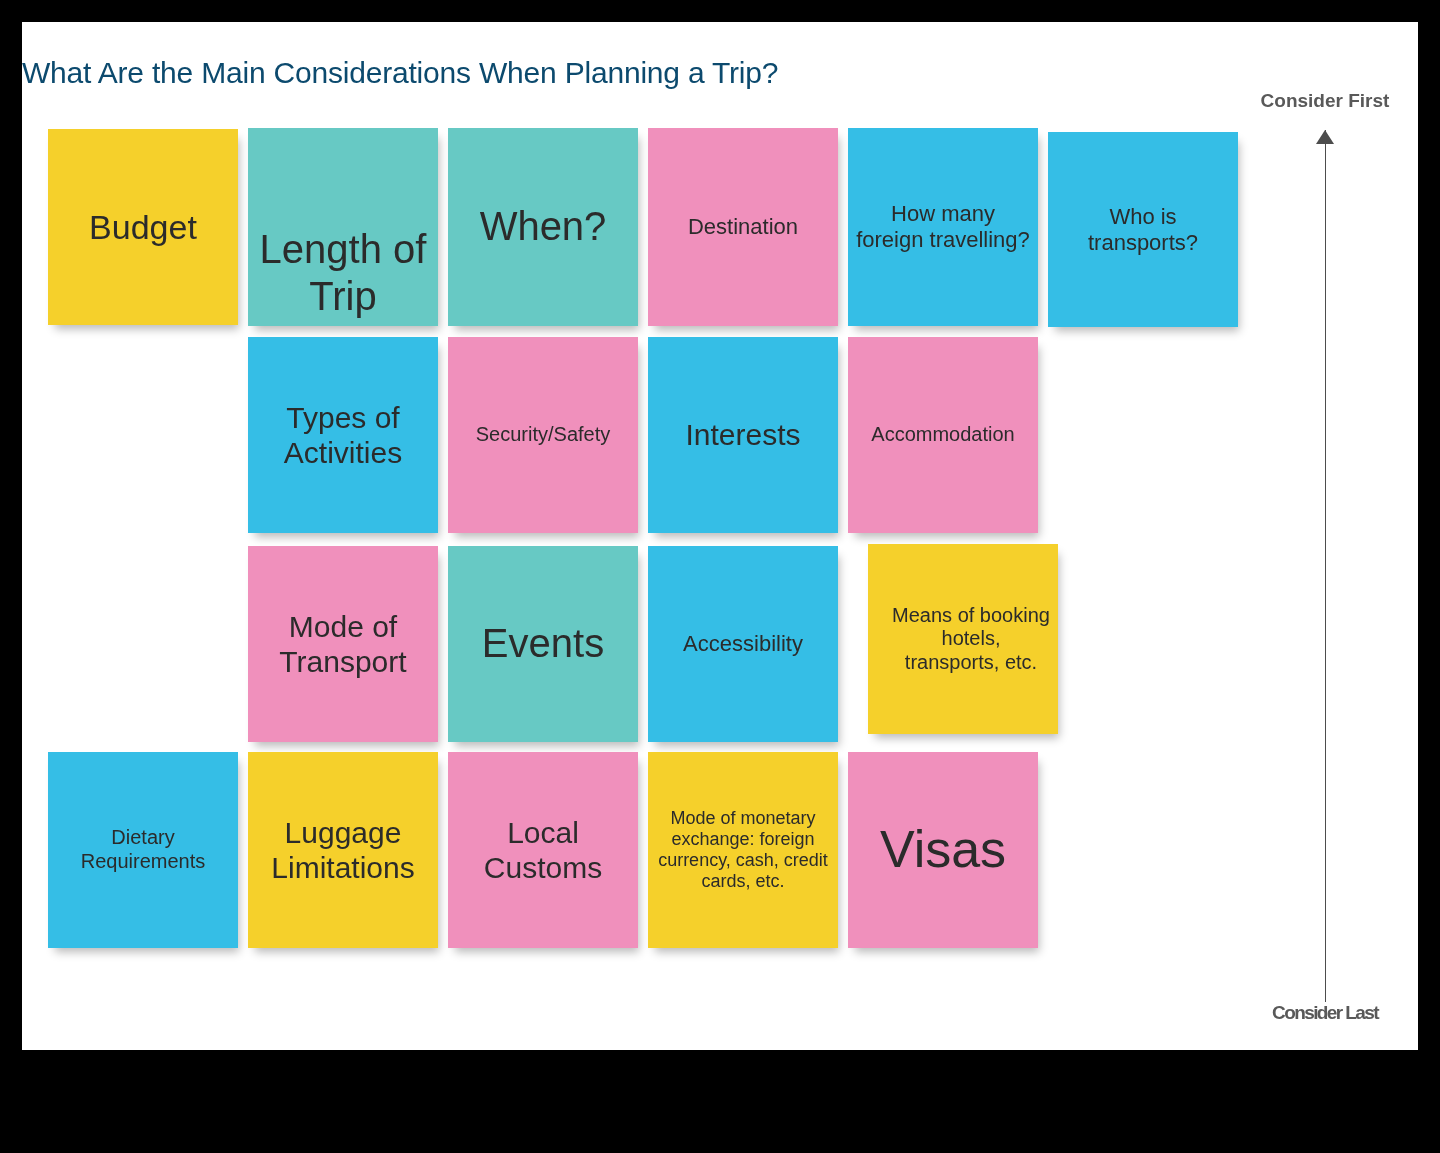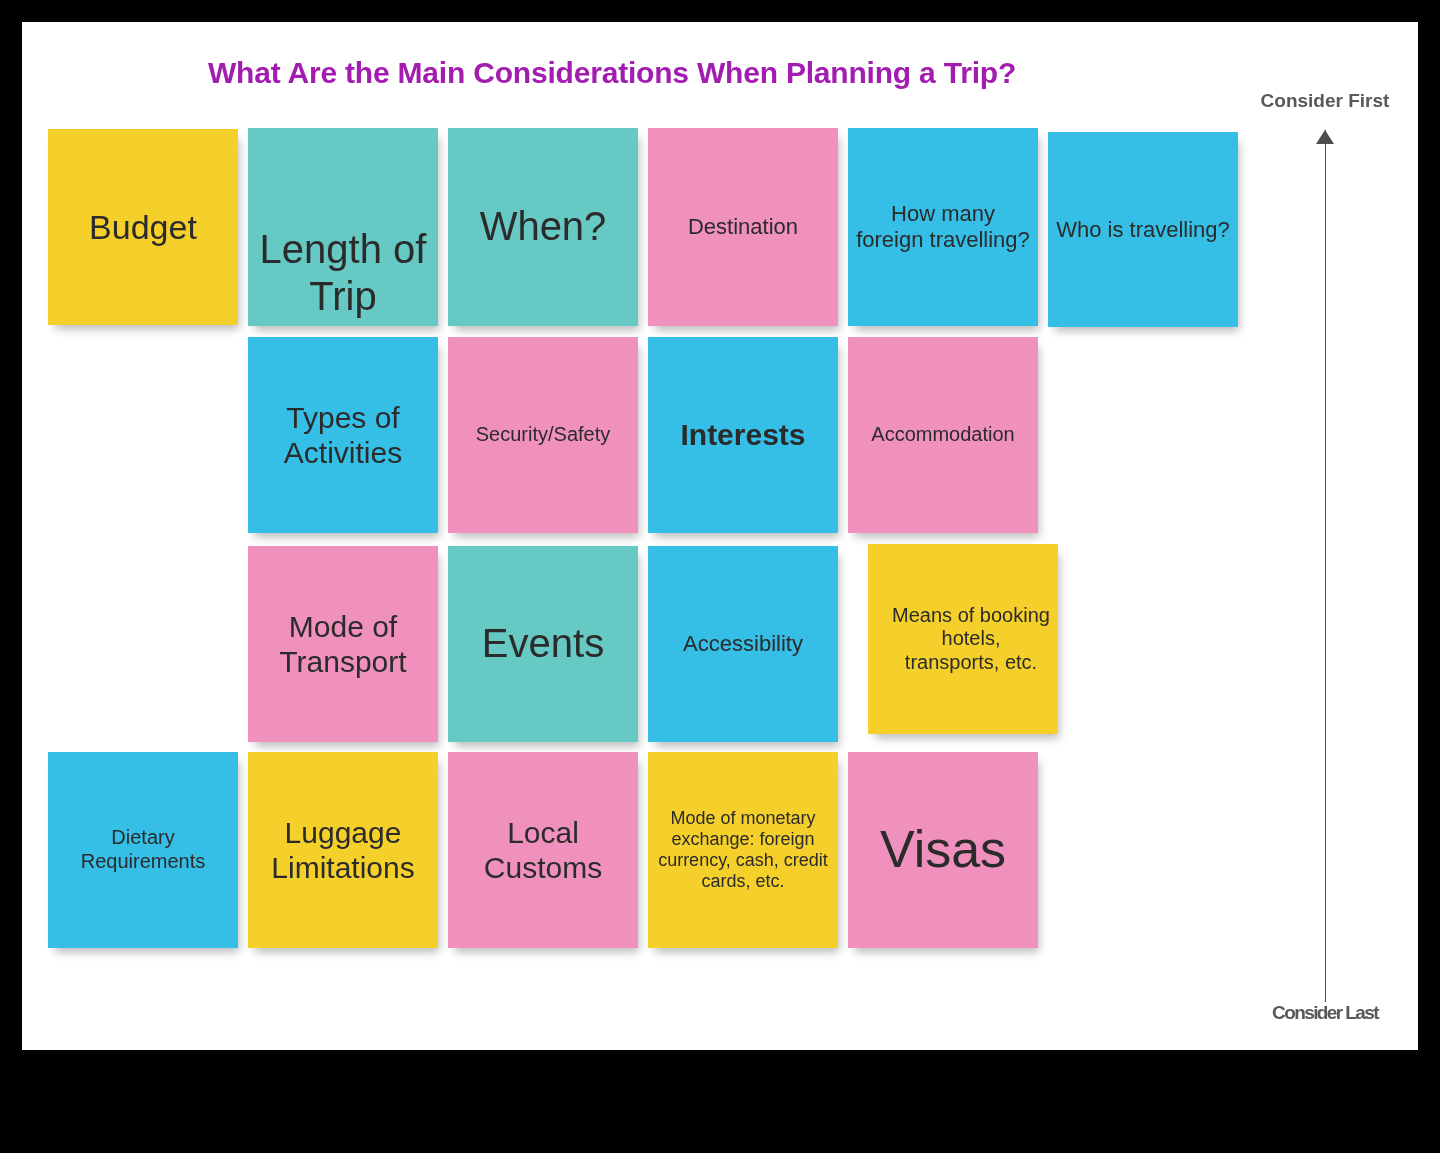--- a/index.html
+++ b/index.html
@@ -12,24 +12,23 @@
   #canvas{
     position:absolute;
     left:22px; top:22px;
     width:1396px; height:1028px;
     background:#ffffff;
   }
   #title{
     position:absolute;
     left:0; top:34px;
     width:1180px;
-    text-align:center;
     font-size:30px;
-    font-weight:bold;
-    color:#a21caf;
+    font-weight:normal;
+    color:#0c4a6e;
     letter-spacing:-0.2px;
     font-family:"Liberation Sans", sans-serif;
   }
   
   #axis{
     position:absolute;
     left:1210px; top:30px;
     width:186px; height:1000px;font-weight:bold;
   }
   #axis .axis-label{
@@ -114,30 +113,30 @@
     <div class="note c-teal sz-xl" style="left:426px; top:106px; width:190px; height:198px;">
       <span>When?</span>
     </div>
     <div class="note c-pink sz-sm" style="left:626px; top:106px; width:190px; height:198px;">
       <span>Destination</span>
     </div>
     <div class="note c-blue sz-sm" style="left:826px; top:106px; width:190px; height:198px;">
       <span>How many foreign travelling?</span>
     </div>
     <div class="note c-blue sz-sm" style="left:1026px; top:110px; width:190px; height:195px;">
-      <span>Who is travelling?</span>
+      <span>Who is transports?</span>
     </div>
 
     <div class="note c-blue sz-md" style="left:226px; top:315px; width:190px; height:196px;">
       <span>Types of Activities</span>
     </div>
     <div class="note c-pink sz-xs" style="left:426px; top:315px; width:190px; height:196px;">
       <span>Security/Safety</span>
     </div>
-    <div class="note c-blue sz-md" style="left:626px; top:315px; width:190px; height:196px;font-weight:bold;">
+    <div class="note c-blue sz-md" style="left:626px; top:315px; width:190px; height:196px;">
       <span>Interests</span>
     </div>
     <div class="note c-pink sz-xs" style="left:826px; top:315px; width:190px; height:196px;">
       <span>Accommodation</span>
     </div>
 
     <div class="note c-pink sz-md" style="left:226px; top:524px; width:190px; height:196px;">
       <span>Mode of Transport</span>
     </div>
     <div class="note c-teal sz-xl" style="left:426px; top:524px; width:190px; height:196px;">

